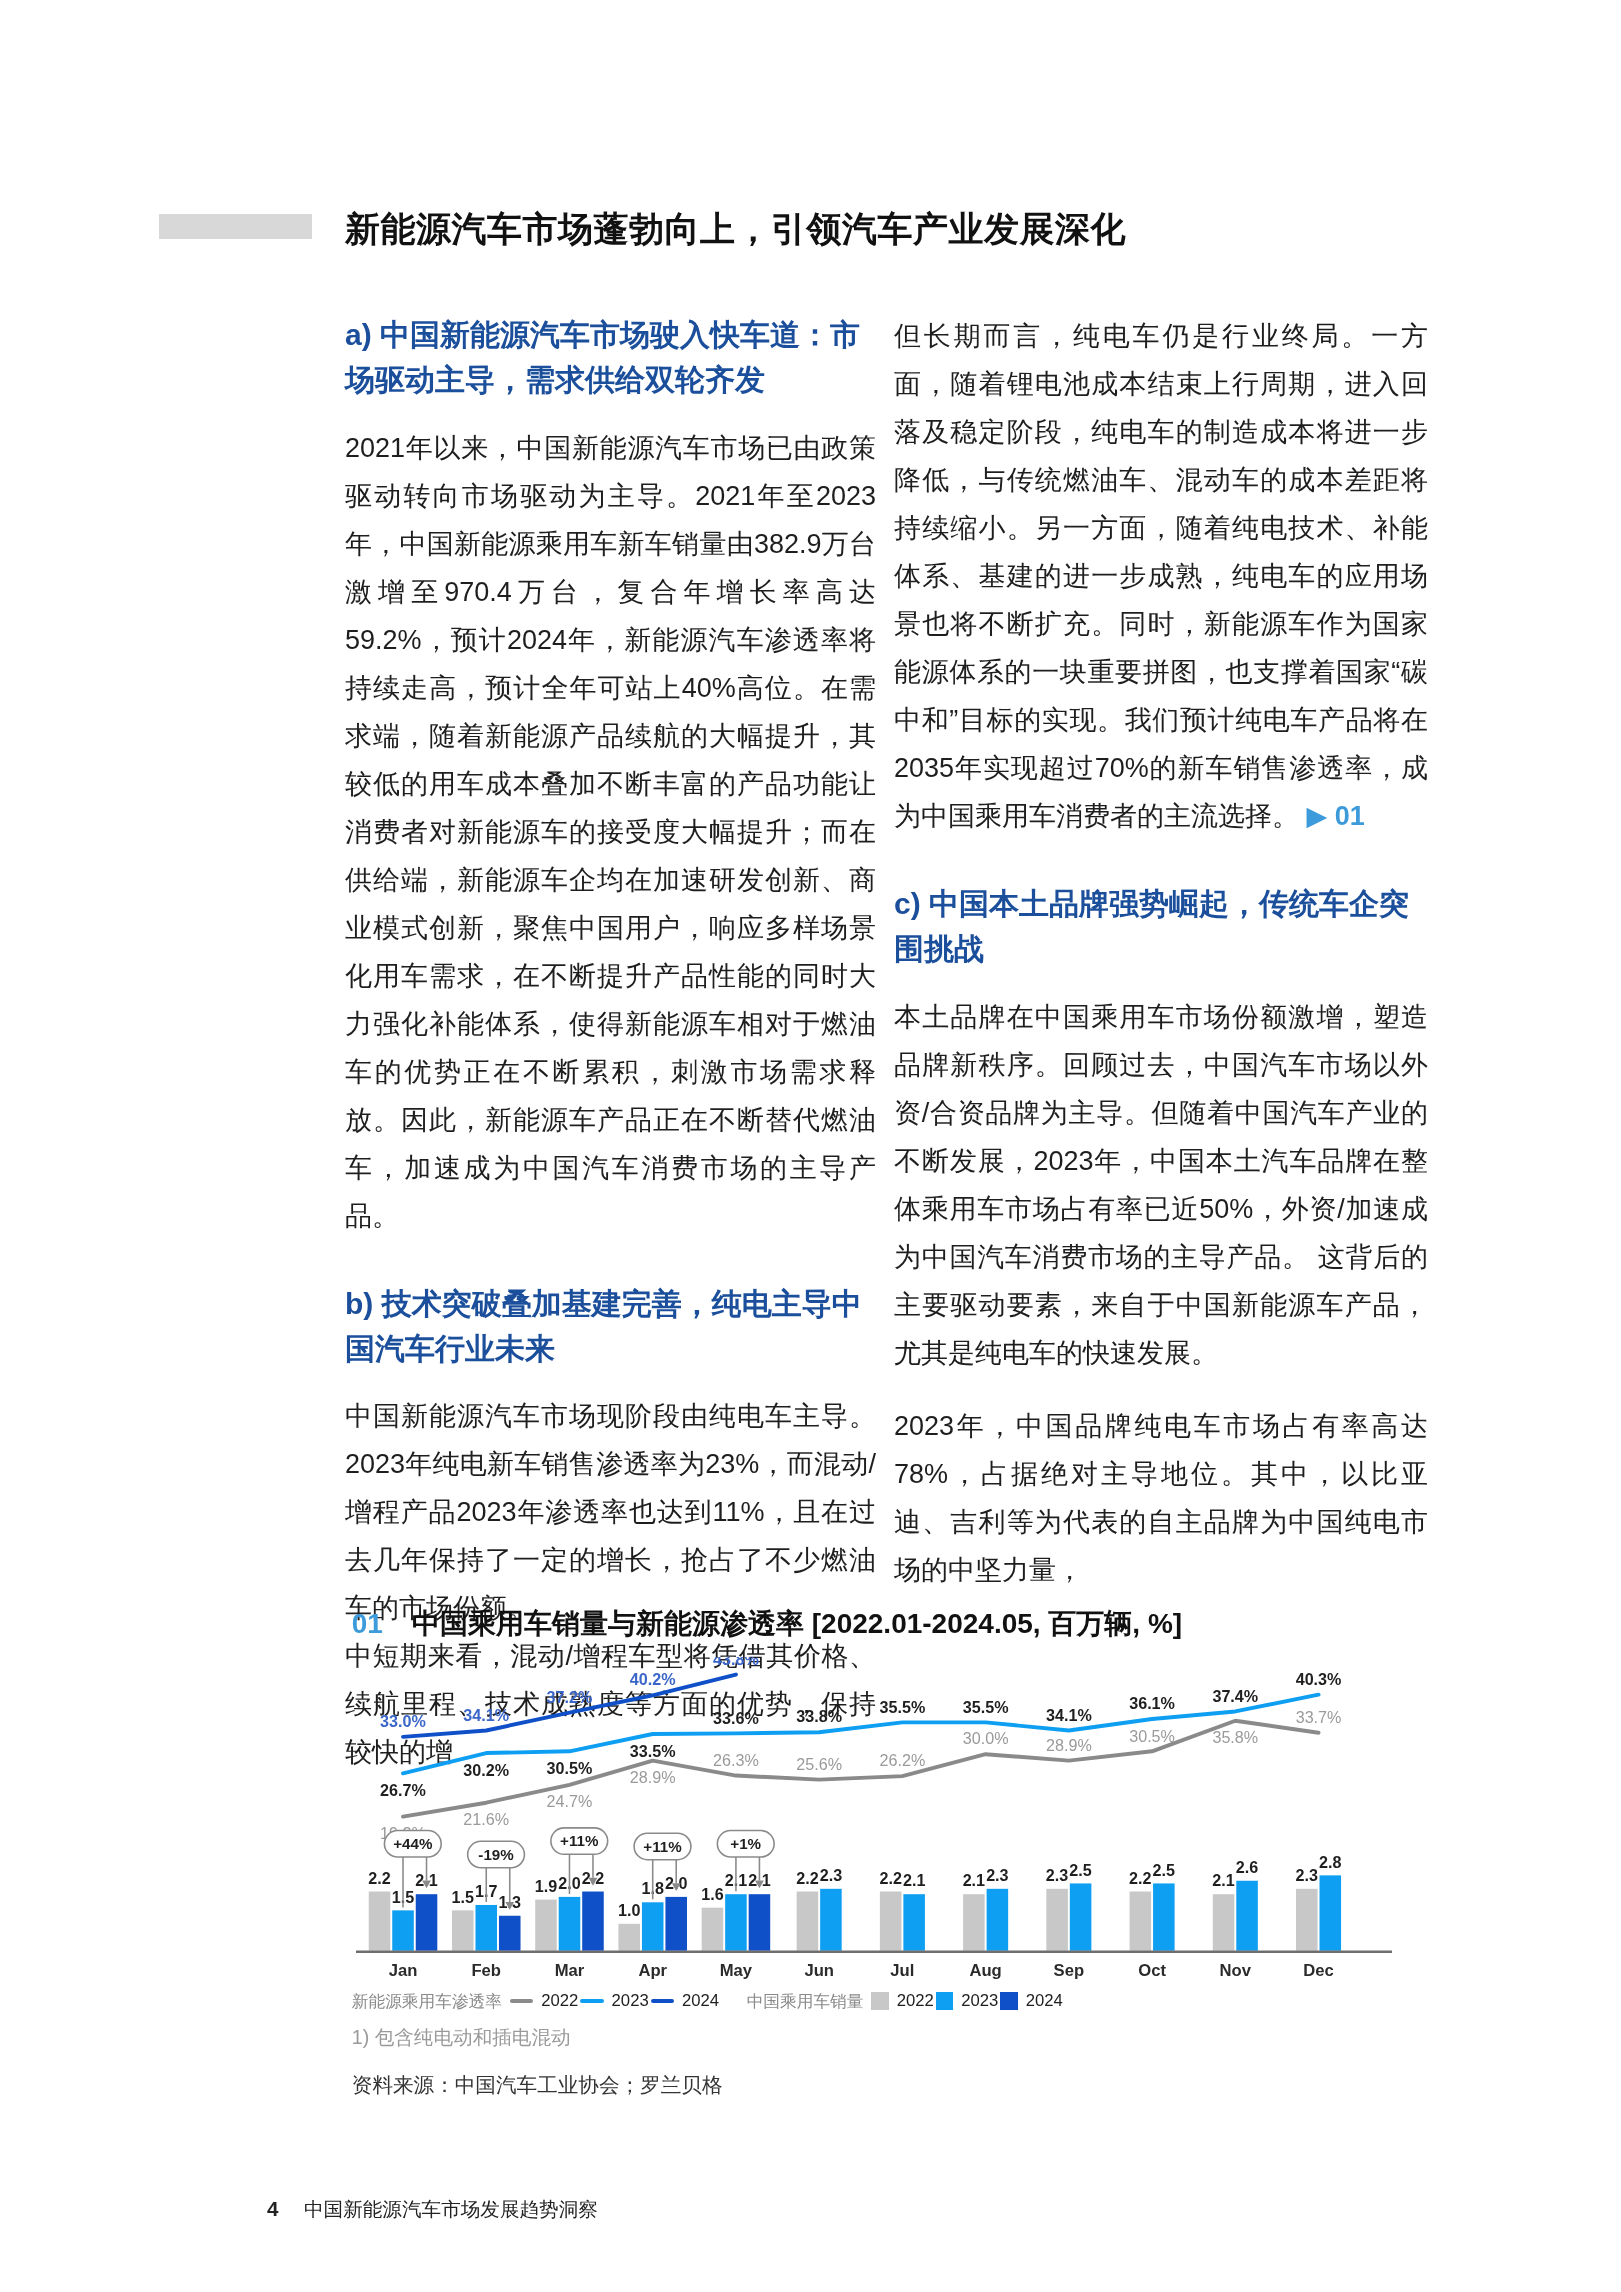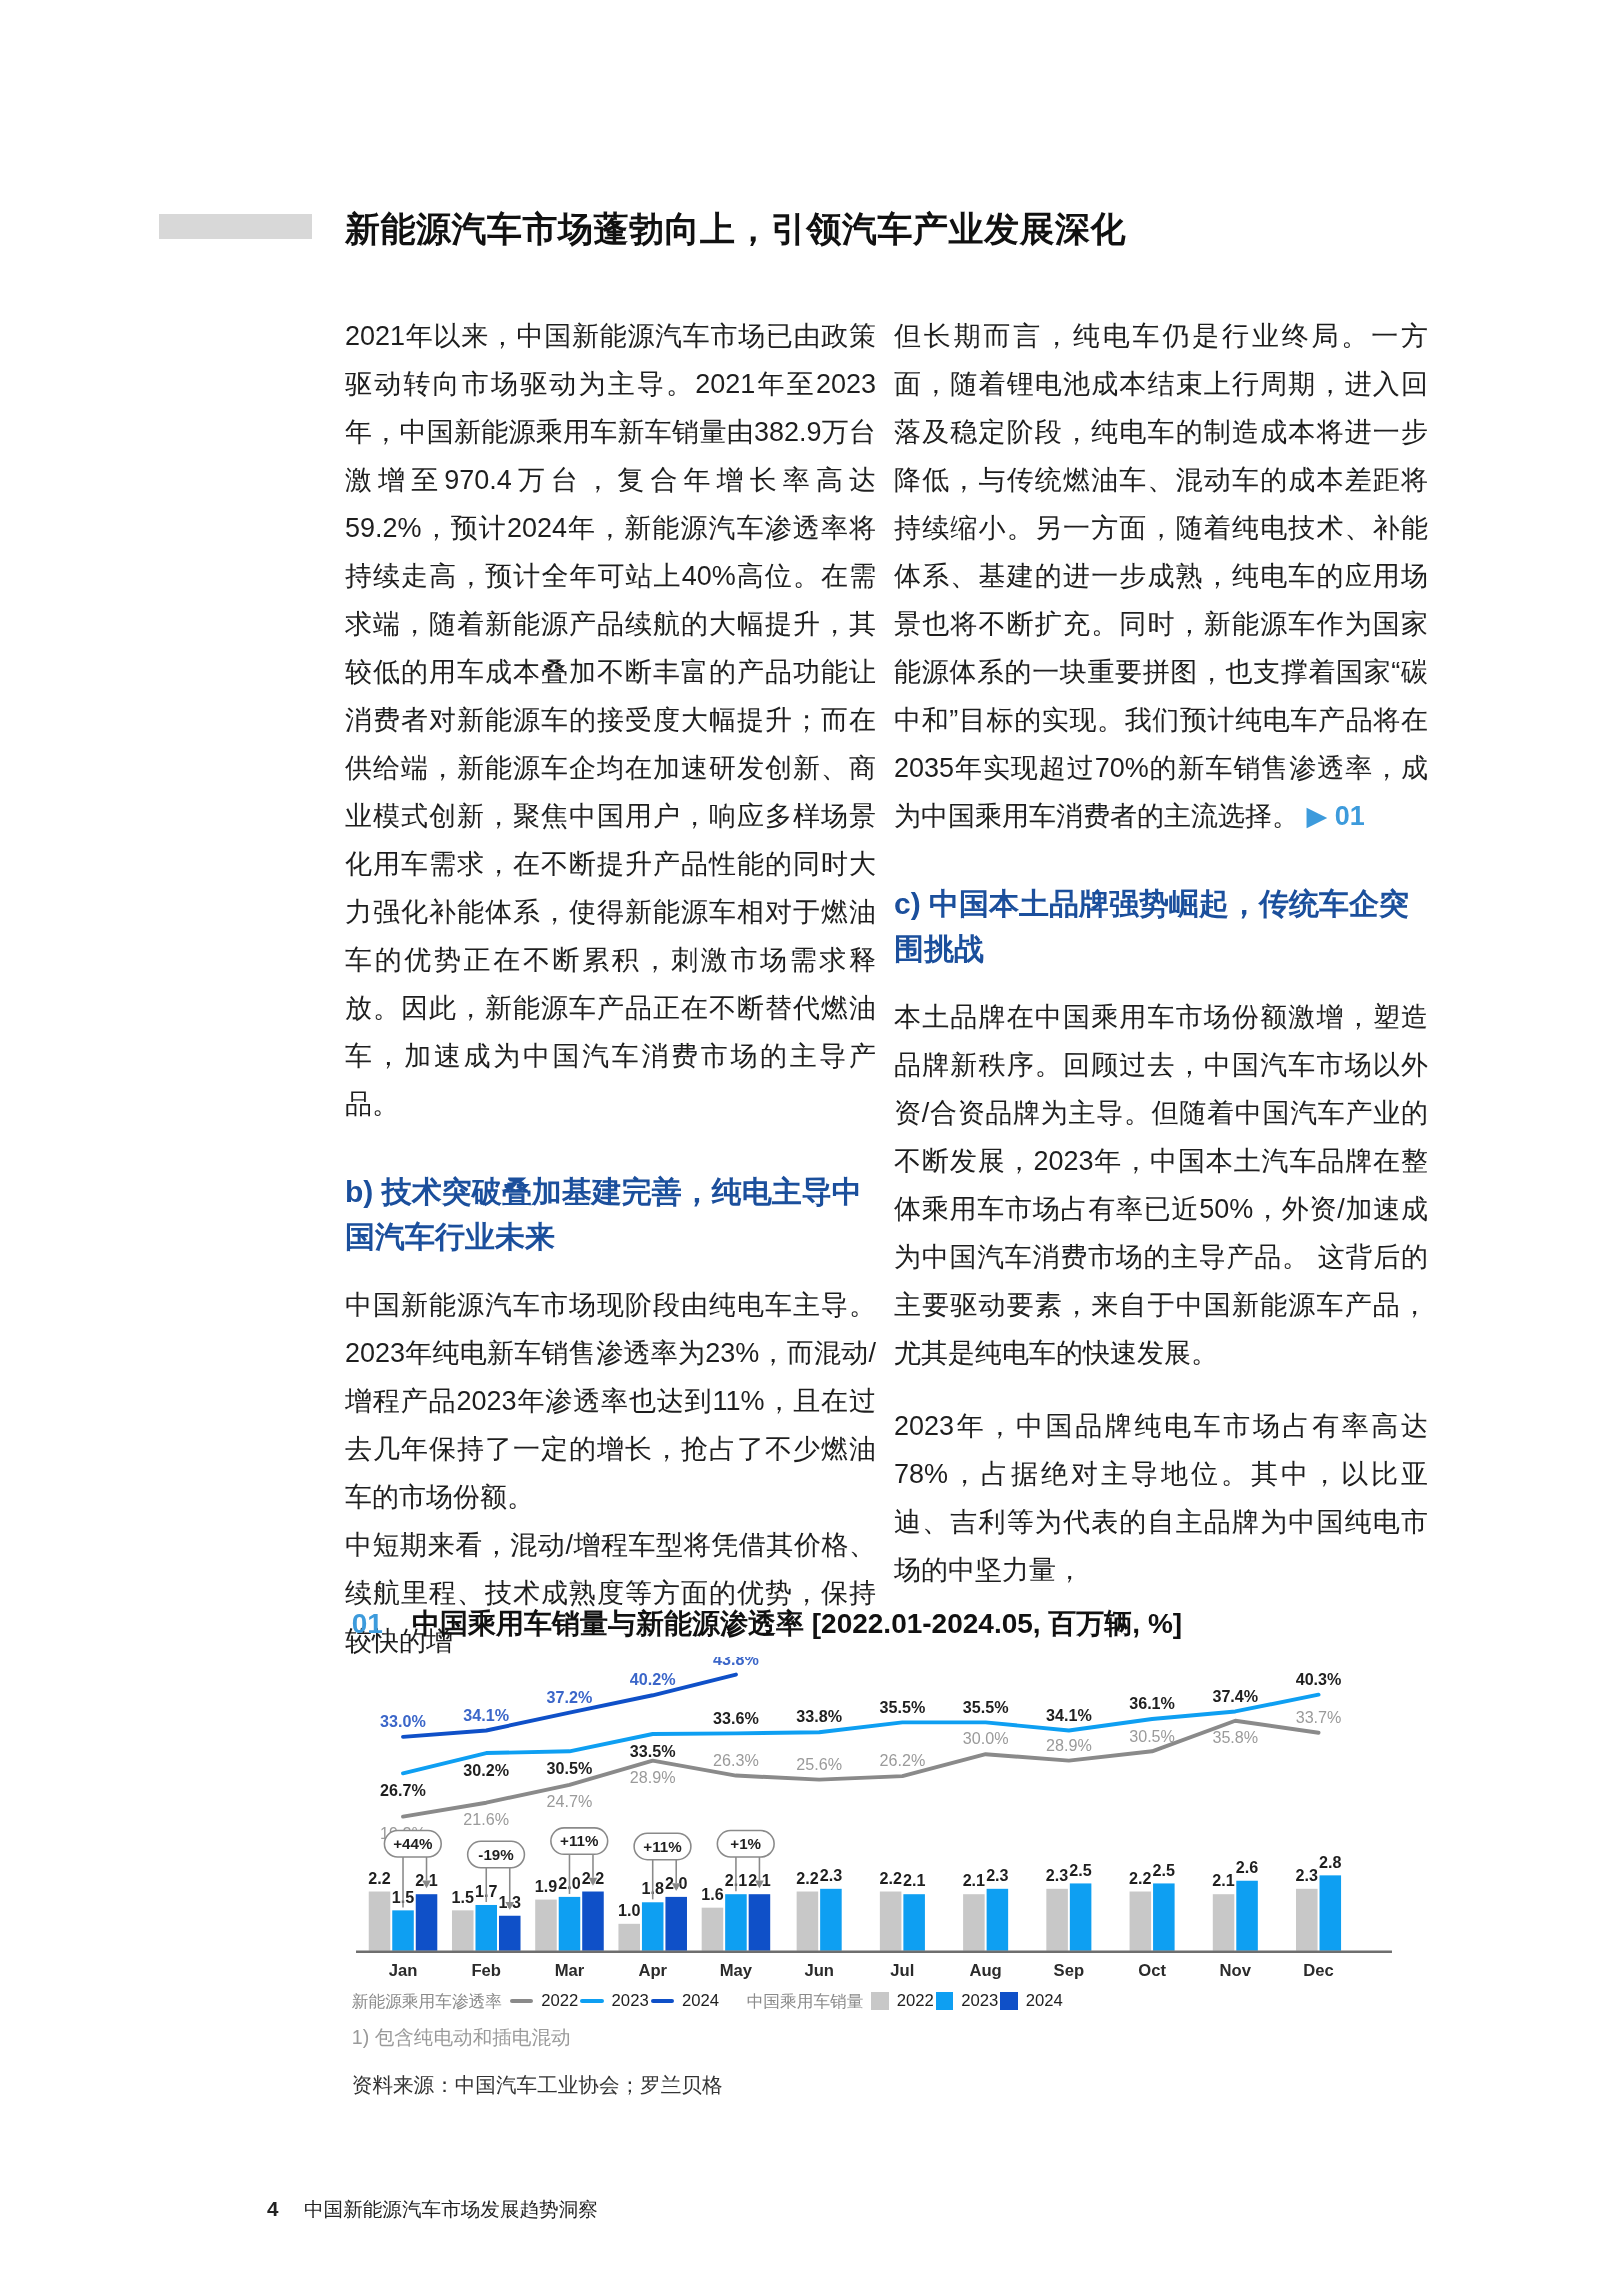--- a/index.html
+++ b/index.html
@@ -53,20 +53,21 @@
 </style>
 </head>
 <body>
 
 <div class="page">
 
   <div class="title-rect"></div>
   <h1 class="doc-title">新能源汽车市场蓬勃向上，引领汽车产业发展深化</h1>
 
   <div class="col col-left">
+    <h2 class="sec first">a) 中国新能源汽车市场驶入快车道：市场驱动主导，需求供给双轮齐发</h2>
     <p><span class="lead">2021年以来，中国新能源汽车市场已由政策驱动转向市场驱动为主导。</span><span>2021年至2023年，中国新能源乘用车新车销量由382.9万台激增至970.4万台，复合年增长率高达59.2%，预计2024年，新能源汽车渗透率将持续走高，预计全年可站上40%高位。在需求端，随着新能源产品续航的大幅提升，其较低的用车成本叠加不断丰富的产品功能让消费者对新能源车的接受度大幅提升；而在供给端，新能源车企均在加速研发创新、商业模式创新，聚焦中国用户，响应多样场景化用车需求，在不断提升产品性能的同时大力强化补能体系，使得新能源车相对于燃油车的优势正在不断累积，刺激市场需求释放。因此，新能源车产品正在不断替代燃油车，加速成为中国汽车消费市场的主导产品。</span></p>
     <h2 class="sec">b) 技术突破叠加基建完善，纯电主导中国汽车行业未来</h2>
     <p class="tight"><span class="lead">中国新能源汽车市场现阶段由纯电车主导。</span><span>2023年纯电新车销售渗透率为23%，而混动/增程产品2023年渗透率也达到11%，且在过去几年保持了一定的增长，抢占了不少燃油车的市场份额。</span></p>
     <p>中短期来看，混动/增程车型将凭借其价格、续航里程、技术成熟度等方面的优势，保持较快的增</p>
   </div>
 
   <div class="col col-right">
     <p><span class="lead">但长期而言，纯电车仍是行业终局。</span><span>一方面，随着锂电池成本结束上行周期，进入回落及稳定阶段，纯电车的制造成本将进一步降低，与传统燃油车、混动车的成本差距将持续缩小。另一方面，随着纯电技术、补能体系、基建的进一步成熟，纯电车的应用场景也将不断扩充。同时，新能源车作为国家能源体系的一块重要拼图，也支撑着国家“碳中和”目标的实现。我们预计纯电车产品将在2035年实现超过70%的新车销售渗透率，成为中国乘用车消费者的主流选择。</span> <span class="figref">▶ 01</span></p>
     <h2 class="sec">c) 中国本土品牌强势崛起，传统车企突围挑战</h2>
     <p><span class="lead">本土品牌在中国乘用车市场份额激增，塑造品牌新秩序。</span><span>回顾过去，中国汽车市场以外资/合资品牌为主导。但随着中国汽车产业的不断发展，2023年，中国本土汽车品牌在整体乘用车市场占有率已近50%，外资/加速成为中国汽车消费市场的主导产品。 这背后的主要驱动要素，来自于中国新能源车产品，尤其是纯电车的快速发展。</span></p>

